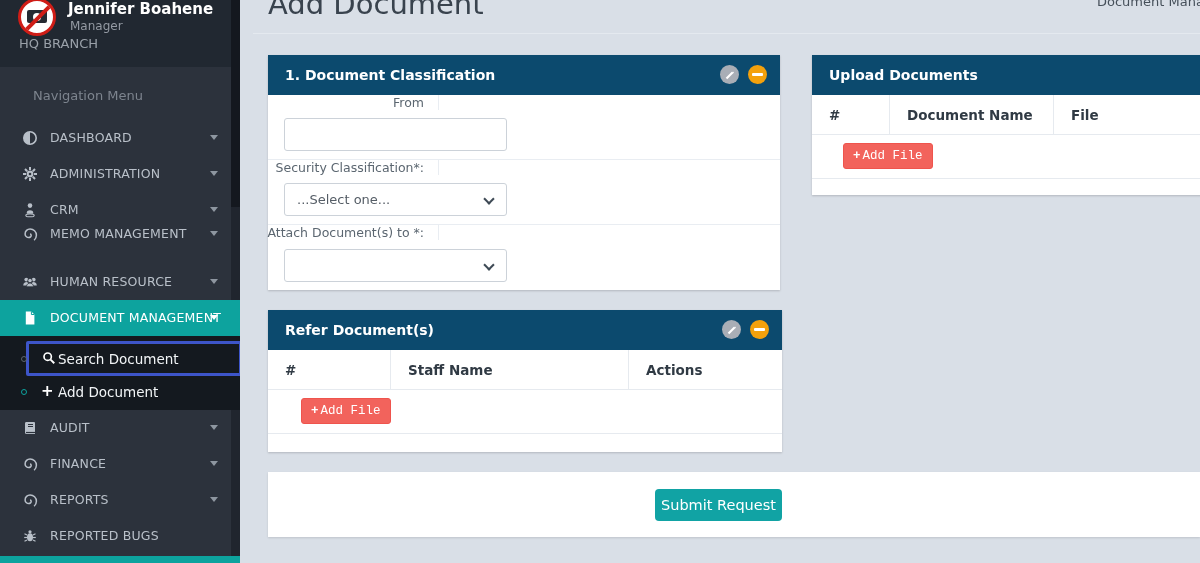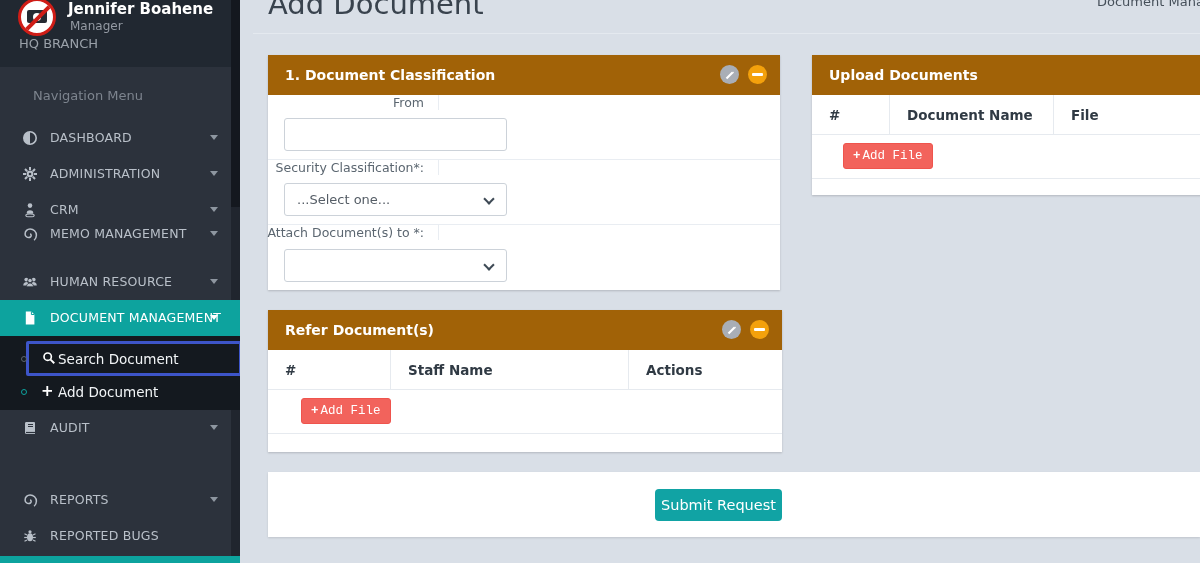--- a/index.html
+++ b/index.html
@@ -62,21 +62,21 @@
     background:#d9dfe7; overflow:hidden; }
   .page-title { position:absolute; left:28px; top:-13px; font-size:29px;
     color:#39434e; white-space:nowrap; }
   .breadcrumb { position:absolute; left:857px; top:-6px; font-size:13px;
     color:#46505a; white-space:nowrap; }
   .title-rule { position:absolute; left:13px; top:33px; width:947px; height:1px;
     background:#e4e9ef; }
 
   .panel { position:absolute; background:#ffffff;
     box-shadow:0 1px 2px rgba(0,0,0,.18); }
-  .panel-header { position:relative; height:40px; background:#a16207;padding-left:16px; }
+  .panel-header { position:relative; height:40px; background:#0c4a6e;padding-left:16px; }
   .panel-title { position:absolute; left:17px; top:12px; font-size:14px;
     font-weight:bold; color:#ffffff; white-space:nowrap; }
   .circle-btn { position:absolute; top:10px; width:19px; height:19px;
     border-radius:50%; cursor:pointer; }
   .circle-btn.gray { background:#a9aeb6; }
   .circle-btn.orange { background:#f4a10c; }
   .circle-btn .minus { position:absolute; left:4px; top:8px; width:11px; height:3px;
     background:#ffffff; border-radius:1px; }
   .circle-btn svg { position:absolute; left:3.5px; top:3.5px; }
 
@@ -222,20 +222,27 @@
     <svg class="nicon" viewBox="0 0 16 16" fill="currentColor">
         <path d="M4 2 h8 a1 1 0 0 1 1 1 v11 h-8.5 a1.5 1.5 0 0 1 -1.5 -1.5 v-9 a1.5 1.5 0 0 1 1 -1.5 z"></path>
         <line x1="4" y1="12.5" x2="13" y2="12.5" stroke="#2c323c" stroke-width="1.2"></line>
         <line x1="6" y1="4.5" x2="11" y2="4.5" stroke="#2c323c" stroke-width="1"></line>
         <line x1="6" y1="6.5" x2="11" y2="6.5" stroke="#2c323c" stroke-width="1"></line>
       </svg>
     <span class="nlabel">AUDIT</span>
     <span class="caret"></span>
   </div>
 
+  <div class="nav-item" style="top:446px">
+    <svg class="nicon" viewBox="0 0 16 16">
+        <path d="M8 8 a1.2 1.2 0 0 1 1.2 1.2 a2.4 2.4 0 0 1 -2.4 2.4 a3.7 3.7 0 0 1 -3.7 -3.7 a5 5 0 0 1 5 -5 a6.3 6.3 0 0 1 6.3 6.3 a6.8 6.8 0 0 1 -2.3 5" fill="none" stroke="currentColor" stroke-width="1.5"></path>
+      </svg>
+    <span class="nlabel">FINANCE</span>
+    <span class="caret"></span>
+  </div>
 
   <div class="nav-item" style="top:482px">
     <svg class="nicon" viewBox="0 0 16 16">
         <path d="M8 8 a1.2 1.2 0 0 1 1.2 1.2 a2.4 2.4 0 0 1 -2.4 2.4 a3.7 3.7 0 0 1 -3.7 -3.7 a5 5 0 0 1 5 -5 a6.3 6.3 0 0 1 6.3 6.3 a6.8 6.8 0 0 1 -2.3 5" fill="none" stroke="currentColor" stroke-width="1.5"></path>
       </svg>
     <span class="nlabel">REPORTS</span>
     <span class="caret"></span>
   </div>
 
   <div class="nav-item" style="top:518px">

